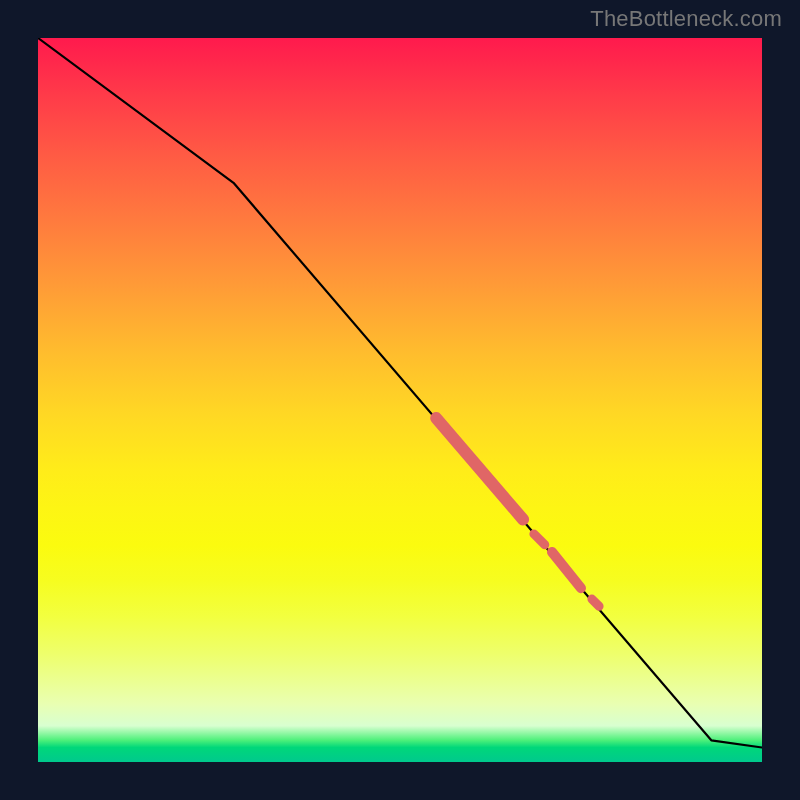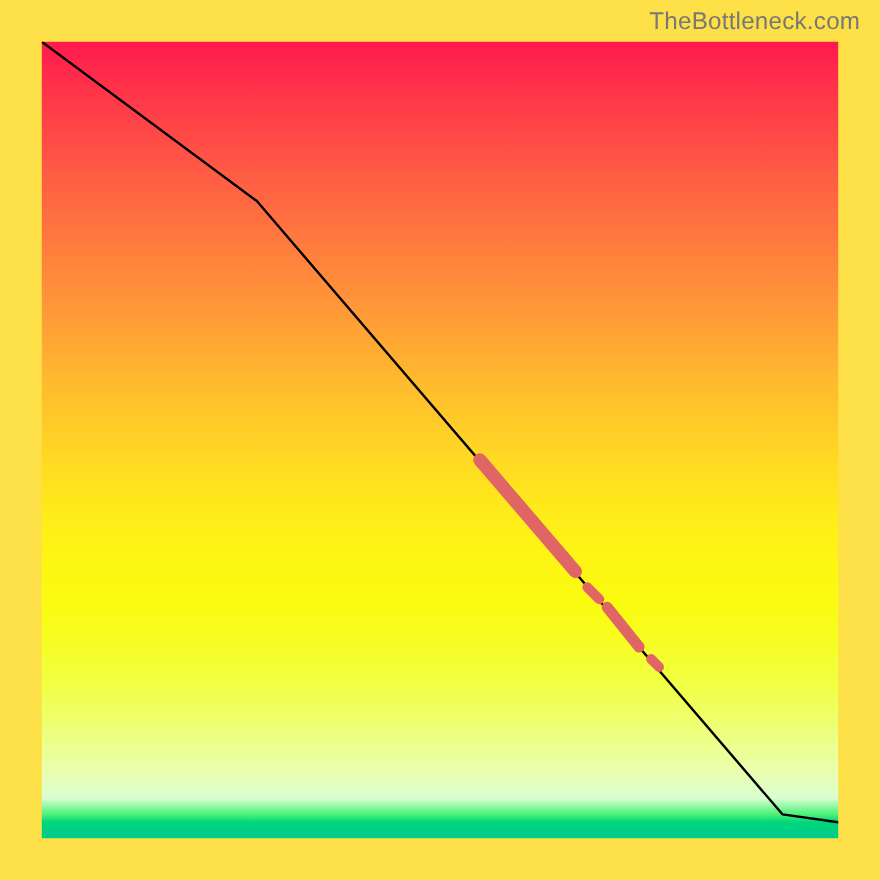--- a/index.html
+++ b/index.html
@@ -8,21 +8,21 @@
     width: 800px;
     height: 800px;
     background: #000;
     overflow: hidden;
     font-family: Arial, Helvetica, sans-serif;
   }
   .stage {
     position: relative;
     width: 800px;
     height: 800px;
-    background: #fde047;
+    background: #0f172a;
     text-align: right;
   }
   .plot {
     position: absolute;
     left: 38px;
     top: 38px;
     width: 724px;
     height: 724px;
     background: linear-gradient(
       to bottom,

